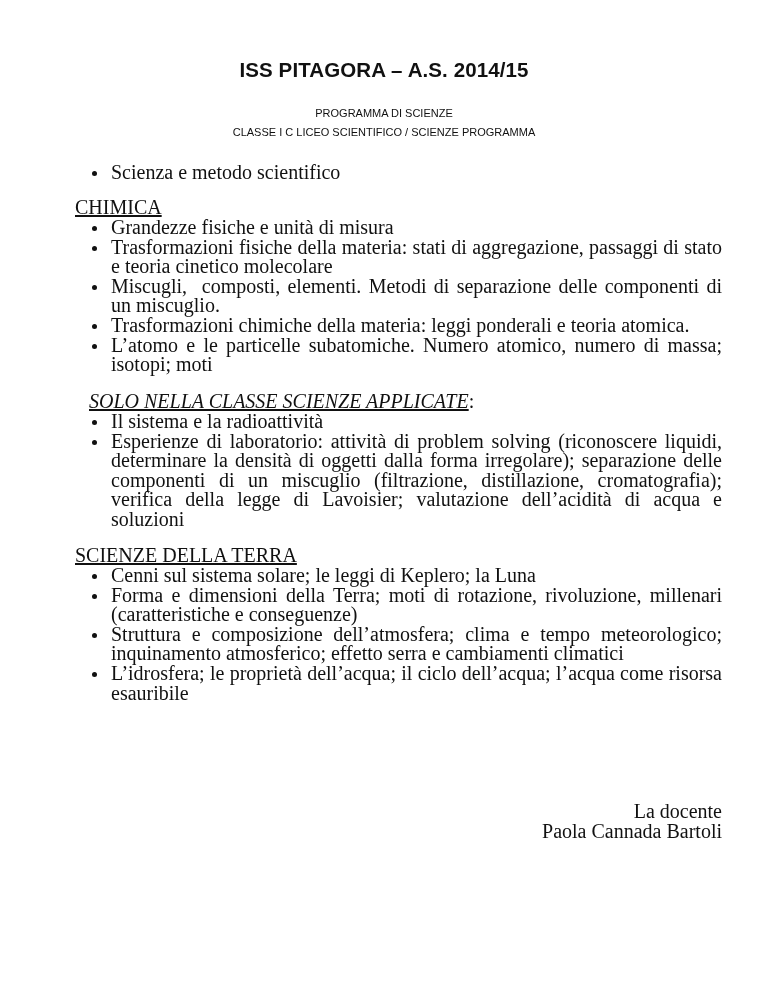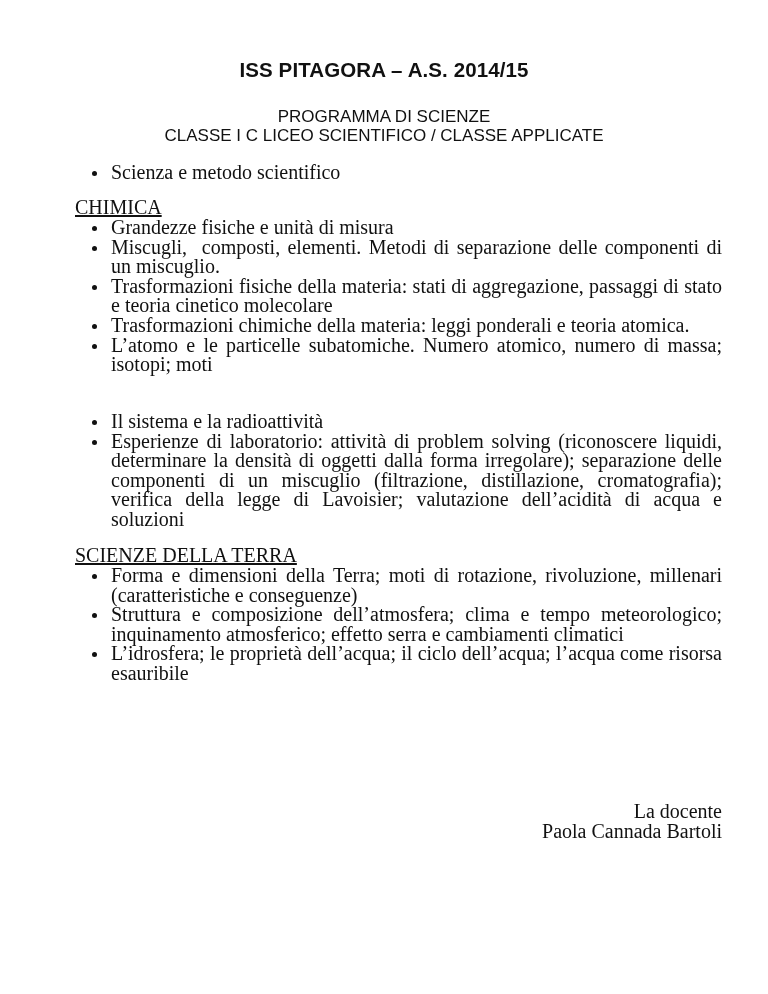--- a/index.html
+++ b/index.html
@@ -4,21 +4,21 @@
 <style>
   html, body { margin: 0; padding: 0; background: #ffffff; }
   body { width: 768px; height: 994px; position: relative; overflow: hidden; color: #111; }
   .page { position: absolute; left: 0; top: 0; width: 768px; height: 966px; }
   .title {
     position: absolute; left: 0; width: 768px; top: 58px; text-align: center;
     font-family: "Liberation Sans", sans-serif; font-weight: bold; font-size: 20.5px; letter-spacing: 0.1px;
   }
   .subtitle {
     position: absolute; left: 0; width: 768px; text-align: center;
-    font-family: "Liberation Sans", sans-serif; font-size: 17px;
+    font-family: "Liberation Sans", sans-serif; font-size: 11px;
   }
   .sub1 { top: 107px; }
   .sub2 { top: 126px; }
   .serif { font-family: "Liberation Serif", serif; font-size: 20px; line-height: 19.6px; }
   ul.blist { list-style: none; margin: 0; padding: 0; position: absolute; left: 92px; width: 630px; }
   ul.blist li { position: relative; padding-left: 19px; text-align: justify; text-align-last: left; }
   ul.blist li .bullet {
     position: absolute; left: 0; top: 8px; width: 5px; height: 5px; border-radius: 50%; background: #111;
   }
   .heading { position: absolute; text-decoration: underline; margin-left: 28px; }
@@ -32,42 +32,44 @@
   .list-terra { top: 566px; }
   .signature { position: absolute; right: 46px; top: 802px; text-align: right; }
 </style>
 </head>
 <body>
 
 <div class="page">
 
   <div class="title">ISS PITAGORA – A.S. 2014/15</div>
   <div class="subtitle sub1">PROGRAMMA DI SCIENZE</div>
-  <div class="subtitle sub2">CLASSE I C LICEO SCIENTIFICO / CLASSE APPLICATE</div>
+  <div class="subtitle sub2">CLASSE I C LICEO SCIENTIFICO / SCIENZE PROGRAMMA</div>
 
   <ul class="blist serif intro">
     <li><span class="bullet"></span><span>Scienza e metodo scientifico</span></li>
   </ul>
 
   <div class="heading serif h-chimica">CHIMICA</div>
   <ul class="blist serif list-chimica">
     <li><span class="bullet"></span><span>Grandezze fisiche e unità di misura</span></li>
+    <li><span class="bullet"></span><span>Trasformazioni fisiche della materia: stati di aggregazione, passaggi di stato e teoria cinetico molecolare</span></li>
     <li><span class="bullet"></span><span style="white-space: pre-wrap;">Miscugli,  composti, elementi. Metodi di separazione delle componenti di un miscuglio.</span></li>
-    <li><span class="bullet"></span><span>Trasformazioni fisiche della materia: stati di aggregazione, passaggi di stato e teoria cinetico molecolare</span></li>
     <li><span class="bullet"></span><span>Trasformazioni chimiche della materia: leggi ponderali e teoria atomica.</span></li>
     <li><span class="bullet"></span><span>L’atomo e le particelle subatomiche. Numero atomico, numero di massa; isotopi; moti</span></li>
   </ul>
 
+  <div class="heading serif h-solo"><span>SOLO NELLA CLASSE SCIENZE APPLICATE</span><span class="colon">:</span></div>
   <ul class="blist serif list-solo">
     <li><span class="bullet"></span><span>Il sistema e la radioattività</span></li>
     <li><span class="bullet"></span><span>Esperienze di laboratorio: attività di problem solving (riconoscere liquidi, determinare la densità di oggetti dalla forma irregolare); separazione delle componenti di un miscuglio (filtrazione, distillazione, cromatografia); verifica della legge di Lavoisier; valutazione dell’acidità di acqua e soluzioni</span></li>
   </ul>
 
   <div class="heading serif h-terra">SCIENZE DELLA TERRA</div>
   <ul class="blist serif list-terra">
+    <li><span class="bullet"></span><span>Cenni sul sistema solare; le leggi di Keplero; la Luna</span></li>
     <li><span class="bullet"></span><span>Forma e dimensioni della Terra; moti di rotazione, rivoluzione, millenari (caratteristiche e conseguenze)</span></li>
     <li><span class="bullet"></span><span>Struttura e composizione dell’atmosfera; clima e tempo meteorologico; inquinamento atmosferico; effetto serra e cambiamenti climatici</span></li>
     <li><span class="bullet"></span><span>L’idrosfera; le proprietà dell’acqua; il ciclo dell’acqua; l’acqua come risorsa esauribile</span></li>
   </ul>
 
   <div class="signature serif">
     <div>La docente</div>
     <div>Paola Cannada Bartoli</div>
   </div>
 

